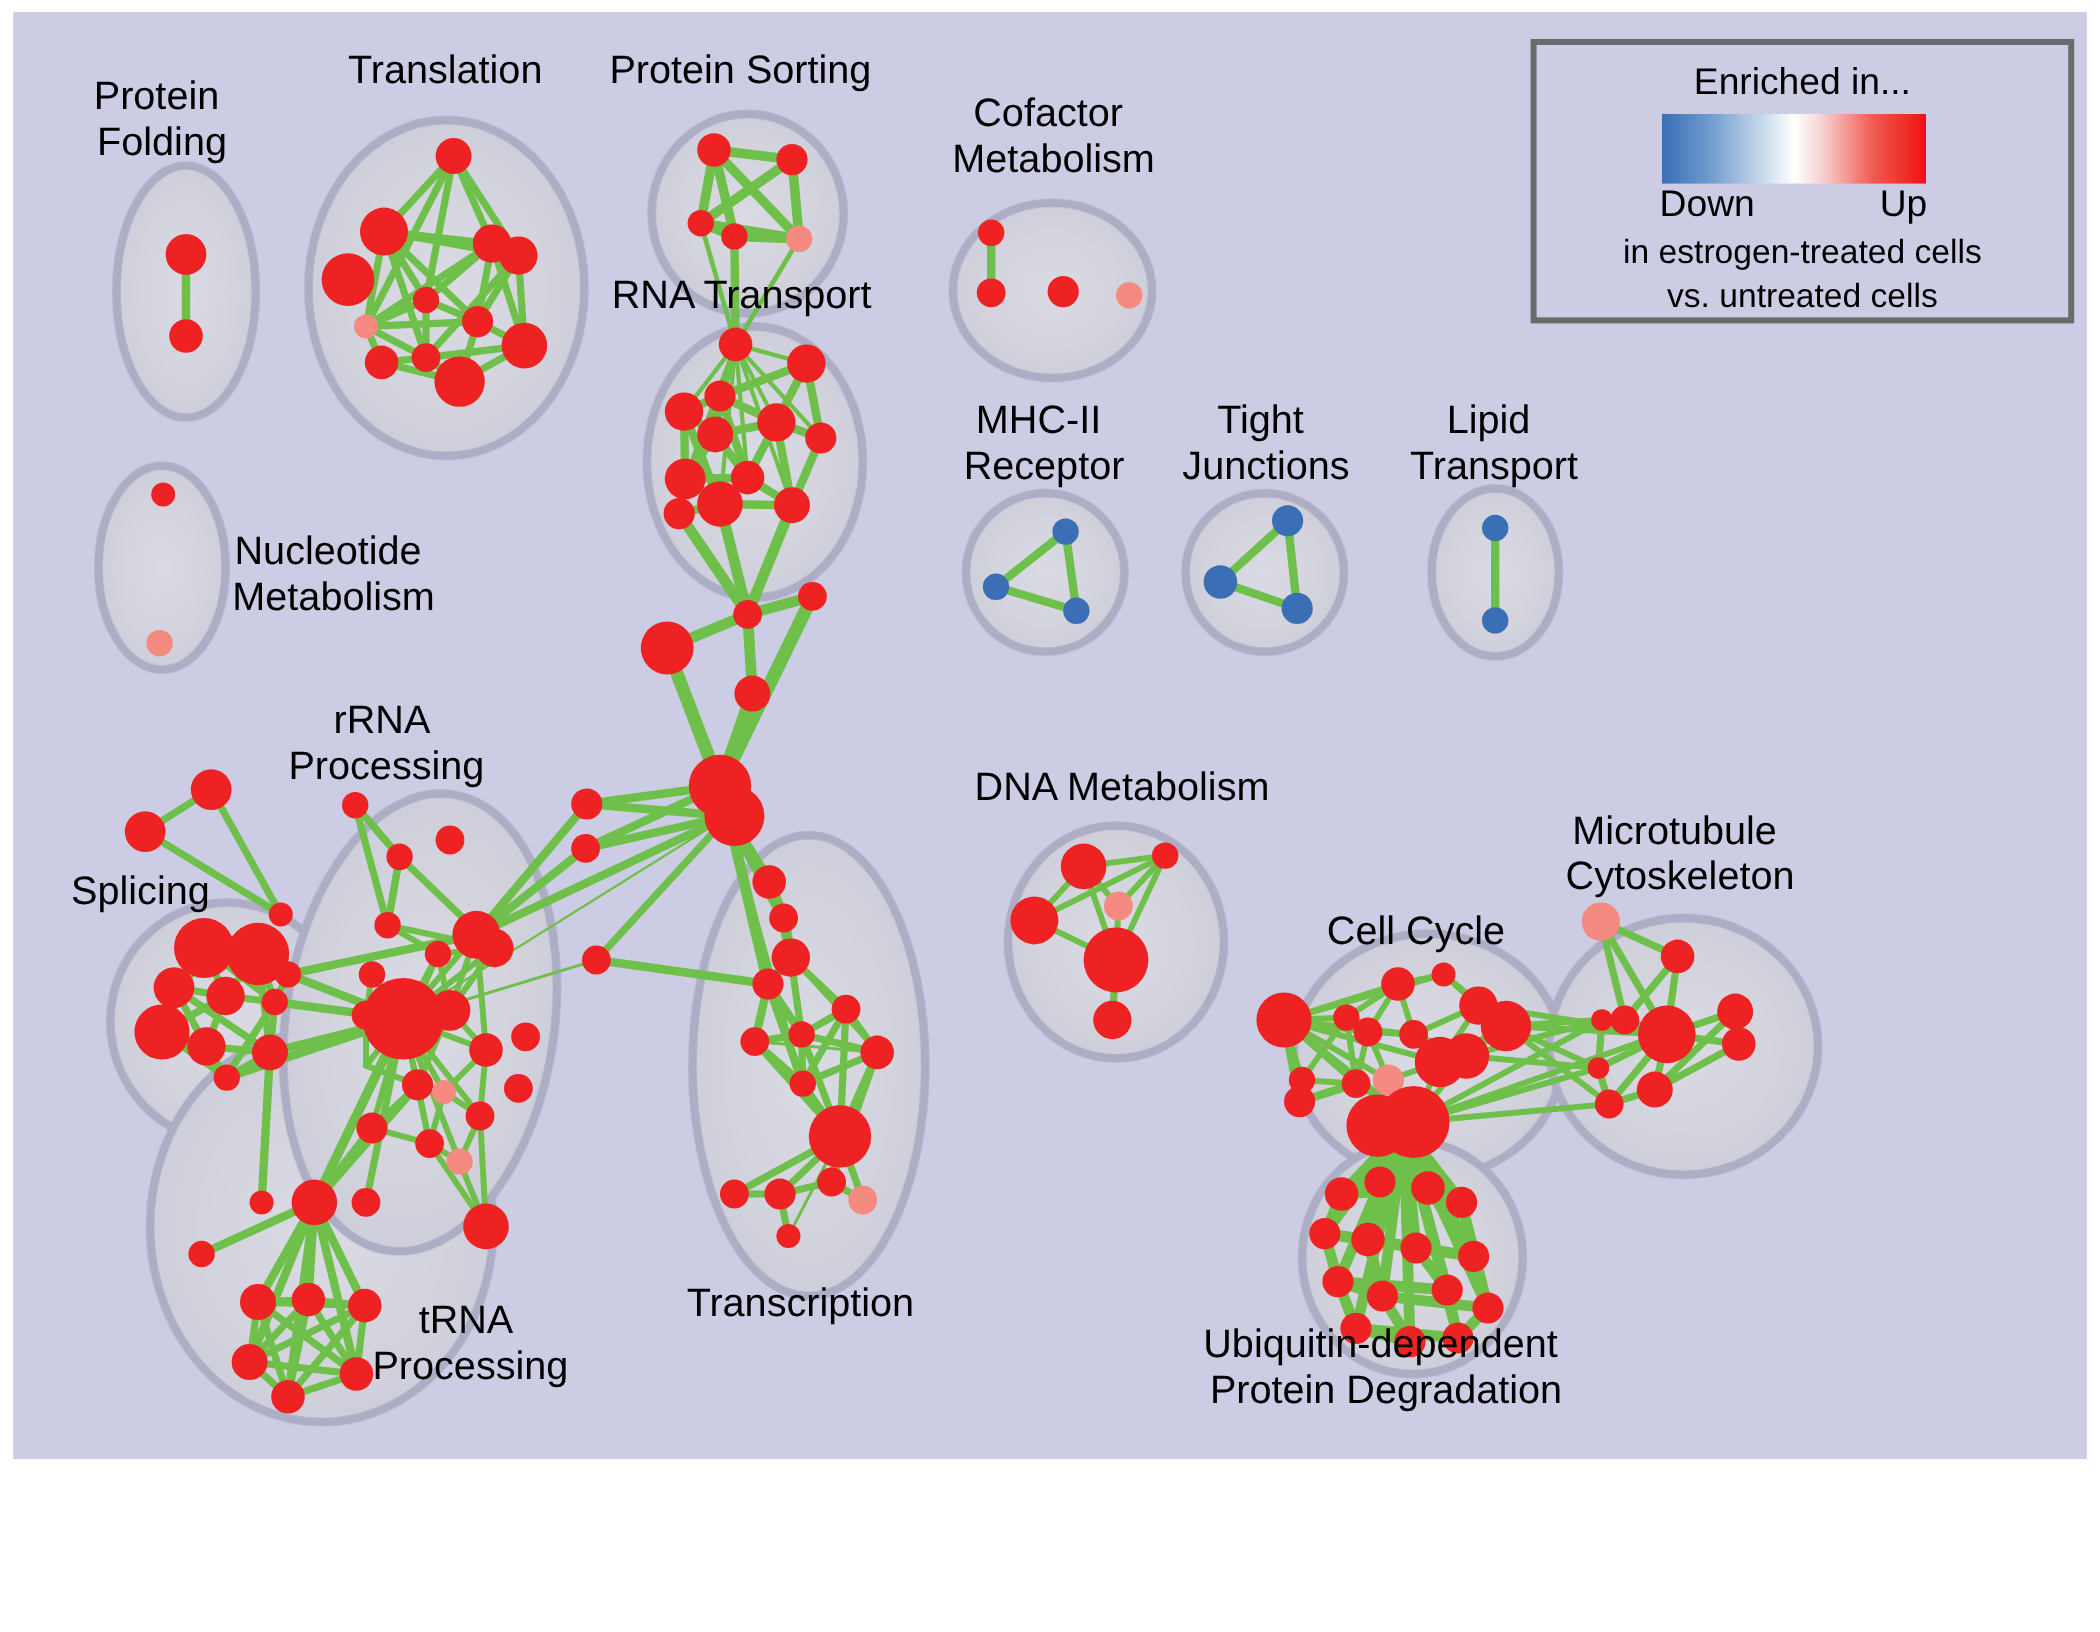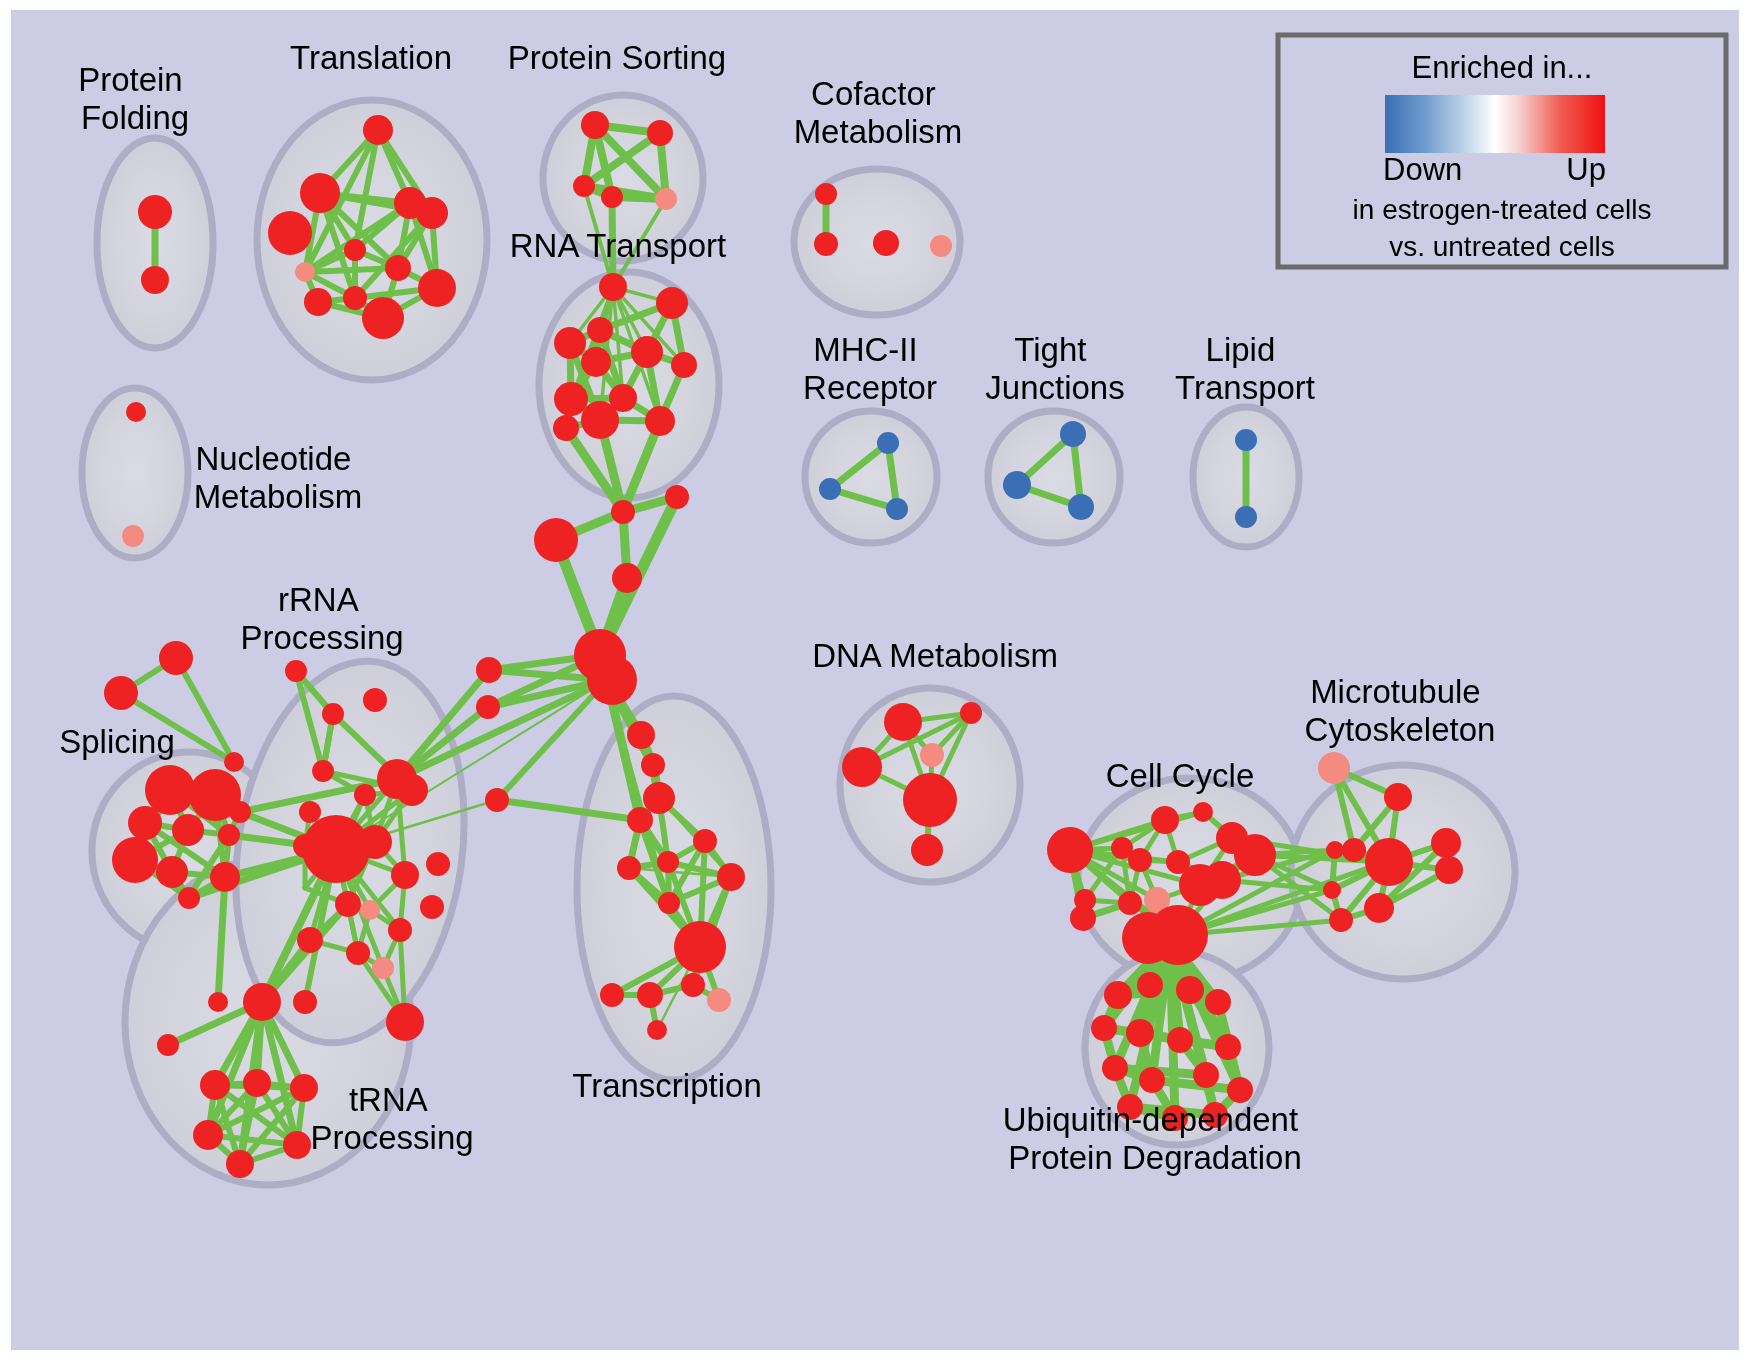--- a/index.html
+++ b/index.html
@@ -3,21 +3,21 @@
 <meta charset="utf-8">
 <style>
   html, body {
     margin: 0;
     padding: 0;
     background: #ffffff;
   }
   #stage {
     position: relative;
     width: 1750px;
-    height: 1360px;
+    height: 1216px;
     background: #ffffff;
     overflow: hidden;
     font-family: "Liberation Sans", sans-serif;
   }
   #canvas {
     position: absolute;
     left: 0; top: 0;
     width: 1750px;
     height: 1360px;
     display: block;

